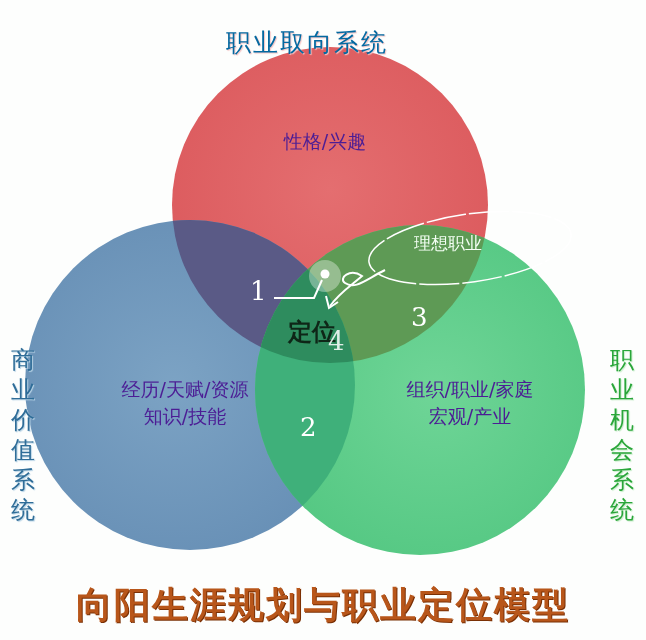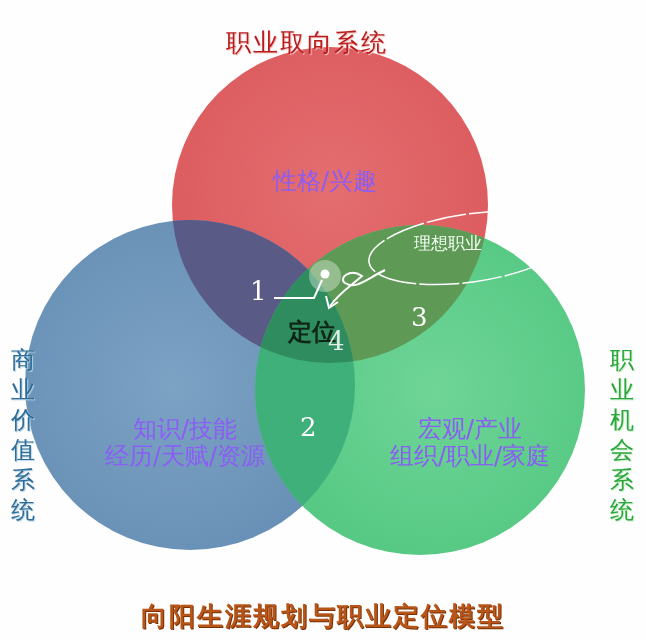--- a/index.html
+++ b/index.html
@@ -1,32 +1,32 @@
 <!DOCTYPE html>
 <html><head>
 <meta charset="utf-8">
 <style>
   html, body { margin:0; padding:0; }
   body { width:646px; height:640px; background:#fdfefd; position:relative; overflow:hidden;
          font-family:"DejaVu Sans","Liberation Sans",sans-serif; }
   .abs { position:absolute;text-align:center; }
   svg.venn { position:absolute; left:0; top:0; }
-  .top-title { left:0; width:614px; top:26px; text-align:center; font-size:25px; color:#b91c1c;
+  .top-title { left:0; width:614px; top:26px; text-align:center; font-size:25px; color:#0369a1;
                letter-spacing:2px; text-shadow:1px 1px 1px #f3c3c3; }
   .vert { font-size:24px; line-height:30px; width:30px; text-align:center; }
   .left-title { left:8px; top:345px; color:#2f6d98; text-shadow:1px 1px 1px #b9d4e6; }
   .right-title { left:607px; top:345px; color:#2aa63a; text-shadow:1px 1px 1px #c6ecc8; }
-  .circle-text { font-size:24px; line-height:27px; color:#8b5cf6; text-align:center;margin-top:40px; }
+  .circle-text { font-size:19px; line-height:27px; color:#4c1d95; text-align:center; }
   .red-text { left:210px; width:230px; top:128px; }
   .blue-text { left:85px; width:200px; top:376px; }
   .green-text { left:380px; width:180px; top:376px; }
   .num { color:#fff; font-family:"DejaVu Serif","Liberation Serif",serif; font-size:26px; }
   .pos-label { left:288px; top:316px; font-size:24px; color:#0e2617; font-weight:bold; }
   .ideal { left:414px; top:232px; font-size:17px; color:#f4fff4; }
-  .bottom-title { left:0; width:646px; top:599px; text-align:center; font-size:26px; font-weight:bold;
+  .bottom-title { left:0; width:646px; top:581px; text-align:center; font-size:36px; font-weight:bold;
                   color:#b8561a; letter-spacing:2px; text-shadow:1px 1px 0 #7a3005; }
 </style>
 </head>
 <body>
 
 <svg class="venn" width="646" height="640">
   <defs>
     <clipPath id="clipRed">
         <circle cx="330" cy="205" r="158"></circle>
       </clipPath>
@@ -99,27 +99,27 @@
     <div>会</div>
     <div>系</div>
     <div>统</div>
   </div>
 
 <div class="abs circle-text red-text">
   <div>性格/兴趣</div>
 </div>
 
 <div class="abs circle-text blue-text">
+  <div>经历/天赋/资源</div>
   <div>知识/技能</div>
-  <div>经历/天赋/资源</div>
 </div>
 
 <div class="abs circle-text green-text">
+  <div>组织/职业/家庭</div>
   <div>宏观/产业</div>
-  <div>组织/职业/家庭</div>
 </div>
 
 <div class="abs num" style="left:250px;top:276px;">1</div>
 <div class="abs num" style="left:300px;top:412px;">2</div>
 <div class="abs num" style="left:411px;top:302px;">3</div>
 <div class="abs pos-label">定位</div>
 <div class="abs num" style="left:328px;top:326px;opacity:0.85;">4</div>
 
 <div class="abs ideal">理想职业</div>
 

